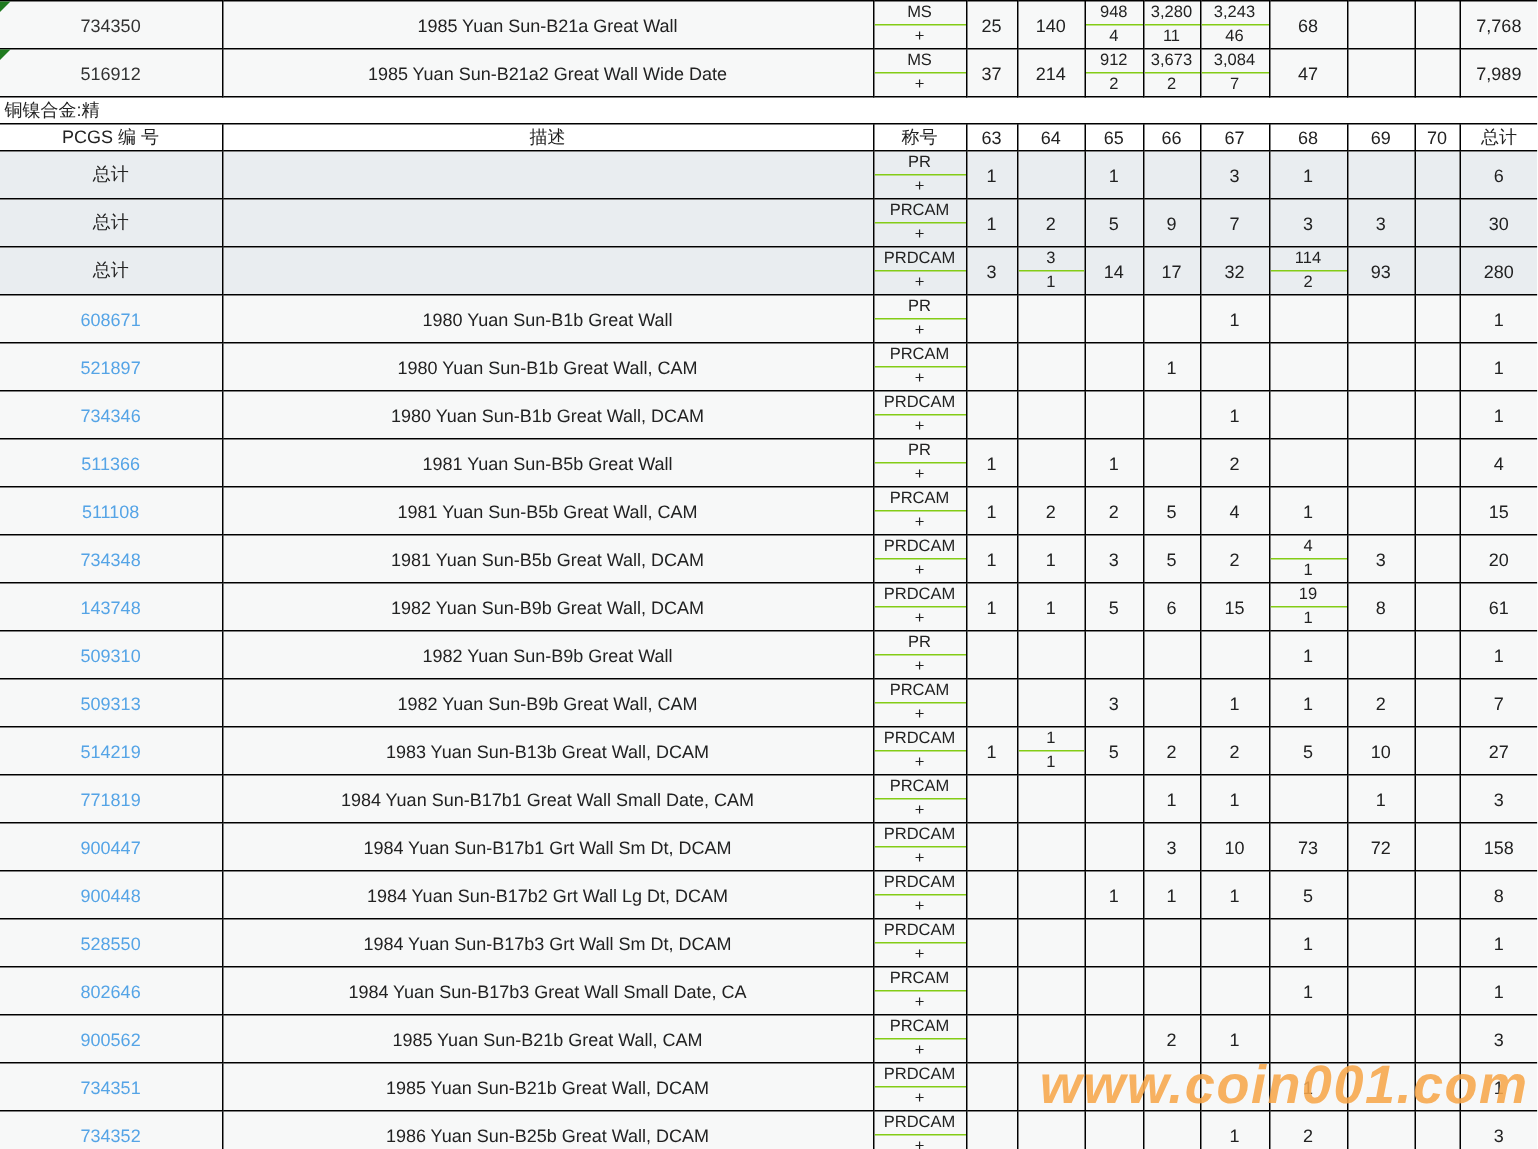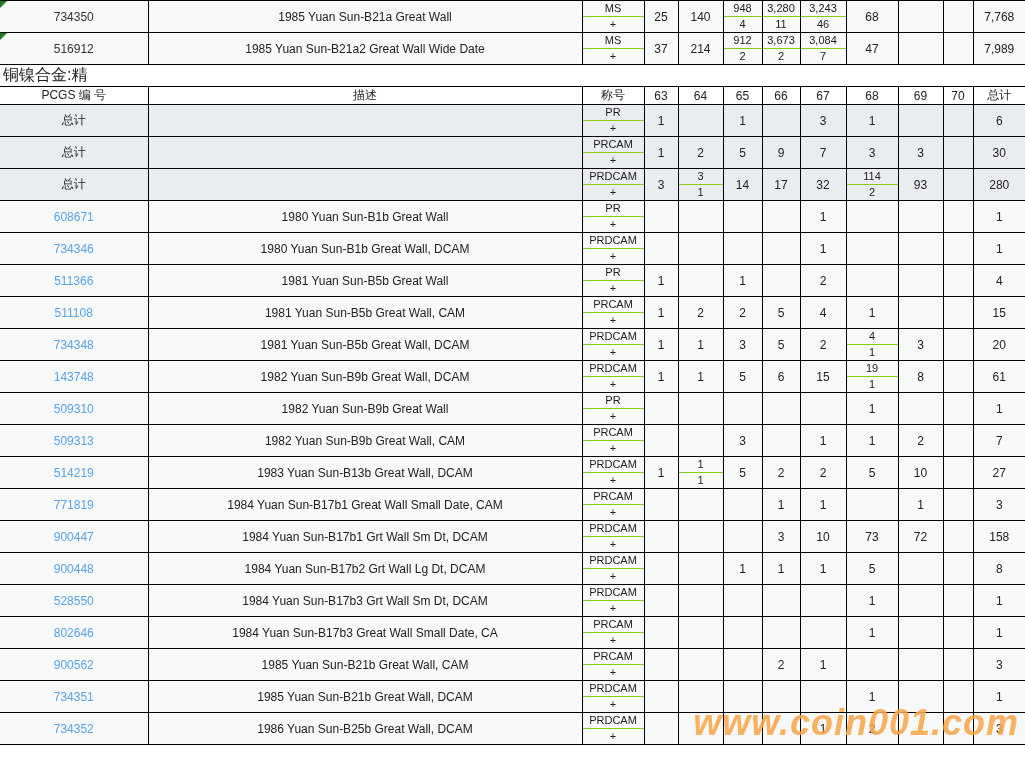--- a/index.html
+++ b/index.html
@@ -5,21 +5,21 @@
   html,body{margin:0;padding:0;background:#fff;}
   #stage{position:relative;width:1025px;height:766px;overflow:hidden;
          font-family:"Liberation Sans","DejaVu Sans",sans-serif;color:#222;background:#fff;}
   table{border-collapse:collapse;table-layout:fixed;width:1025px;}
   td{border:1px solid #000;padding:0;text-align:center;vertical-align:middle;
      font-size:12px;color:#222;overflow:hidden;white-space:nowrap;}
   td:first-child{border-left:none;text-align:center;}
   td:last-child{border-right:none;}
   tr.row-data td{background:#f7f8f8;height:31px;}
   tr.row-summary td{background:#e9edf0;height:31px;}
-  tr.row-section td{background:#ffffff;height:14px;text-align:left;font-size:16px;padding-left:3px;}
+  tr.row-section td{background:#ffffff;height:14px;text-align:left;font-size:12px;padding-left:3px;}
   tr.row-header td{background:#ffffff;height:15px;font-size:12px;margin-top:36px;}
   a.pcgs-link{color:#55a4e6;text-decoration:none;font-size:12px;}
   .pcgs-plain{color:#333;font-size:12px;}
   .split{display:flex;flex-direction:column;height:100%;width:100%;}
   .split .t,.split .b{flex:1;display:flex;align-items:center;justify-content:center;font-size:11px;line-height:1;}
   .split .t.divided{border-bottom:1px solid #84cc16;}
   .desig{font-size:11px;}
   .watermark{position:absolute;right:6px;bottom:22px;z-index:5;
              font-weight:bold;font-size:36px;letter-spacing:1px;
              color:rgba(247,166,74,0.88);pointer-events:none;font-style:italic;}
@@ -216,20 +216,39 @@
           <td></td>
           <td></td>
           <td></td>
           <td>1</td>
           <td></td>
           <td></td>
           <td></td>
           <td>1</td>
         </tr>
         <tr class="row-data">
+          <td><a class="pcgs-link" href="#">521897</a></td>
+          <td>1980 Yuan Sun-B1b Great Wall, CAM</td>
+          <td class="desig">
+            <div class="split">
+              <div class="t divided">PRCAM</div>
+              <div class="b">+</div>
+            </div>
+          </td>
+          <td></td>
+          <td></td>
+          <td></td>
+          <td>1</td>
+          <td></td>
+          <td></td>
+          <td></td>
+          <td></td>
+          <td>1</td>
+        </tr>
+        <tr class="row-data">
           <td><a class="pcgs-link" href="#">734346</a></td>
           <td>1980 Yuan Sun-B1b Great Wall, DCAM</td>
           <td class="desig">
             <div class="split">
               <div class="t divided">PRDCAM</div>
               <div class="b">+</div>
             </div>
           </td>
           <td></td>
           <td></td>

